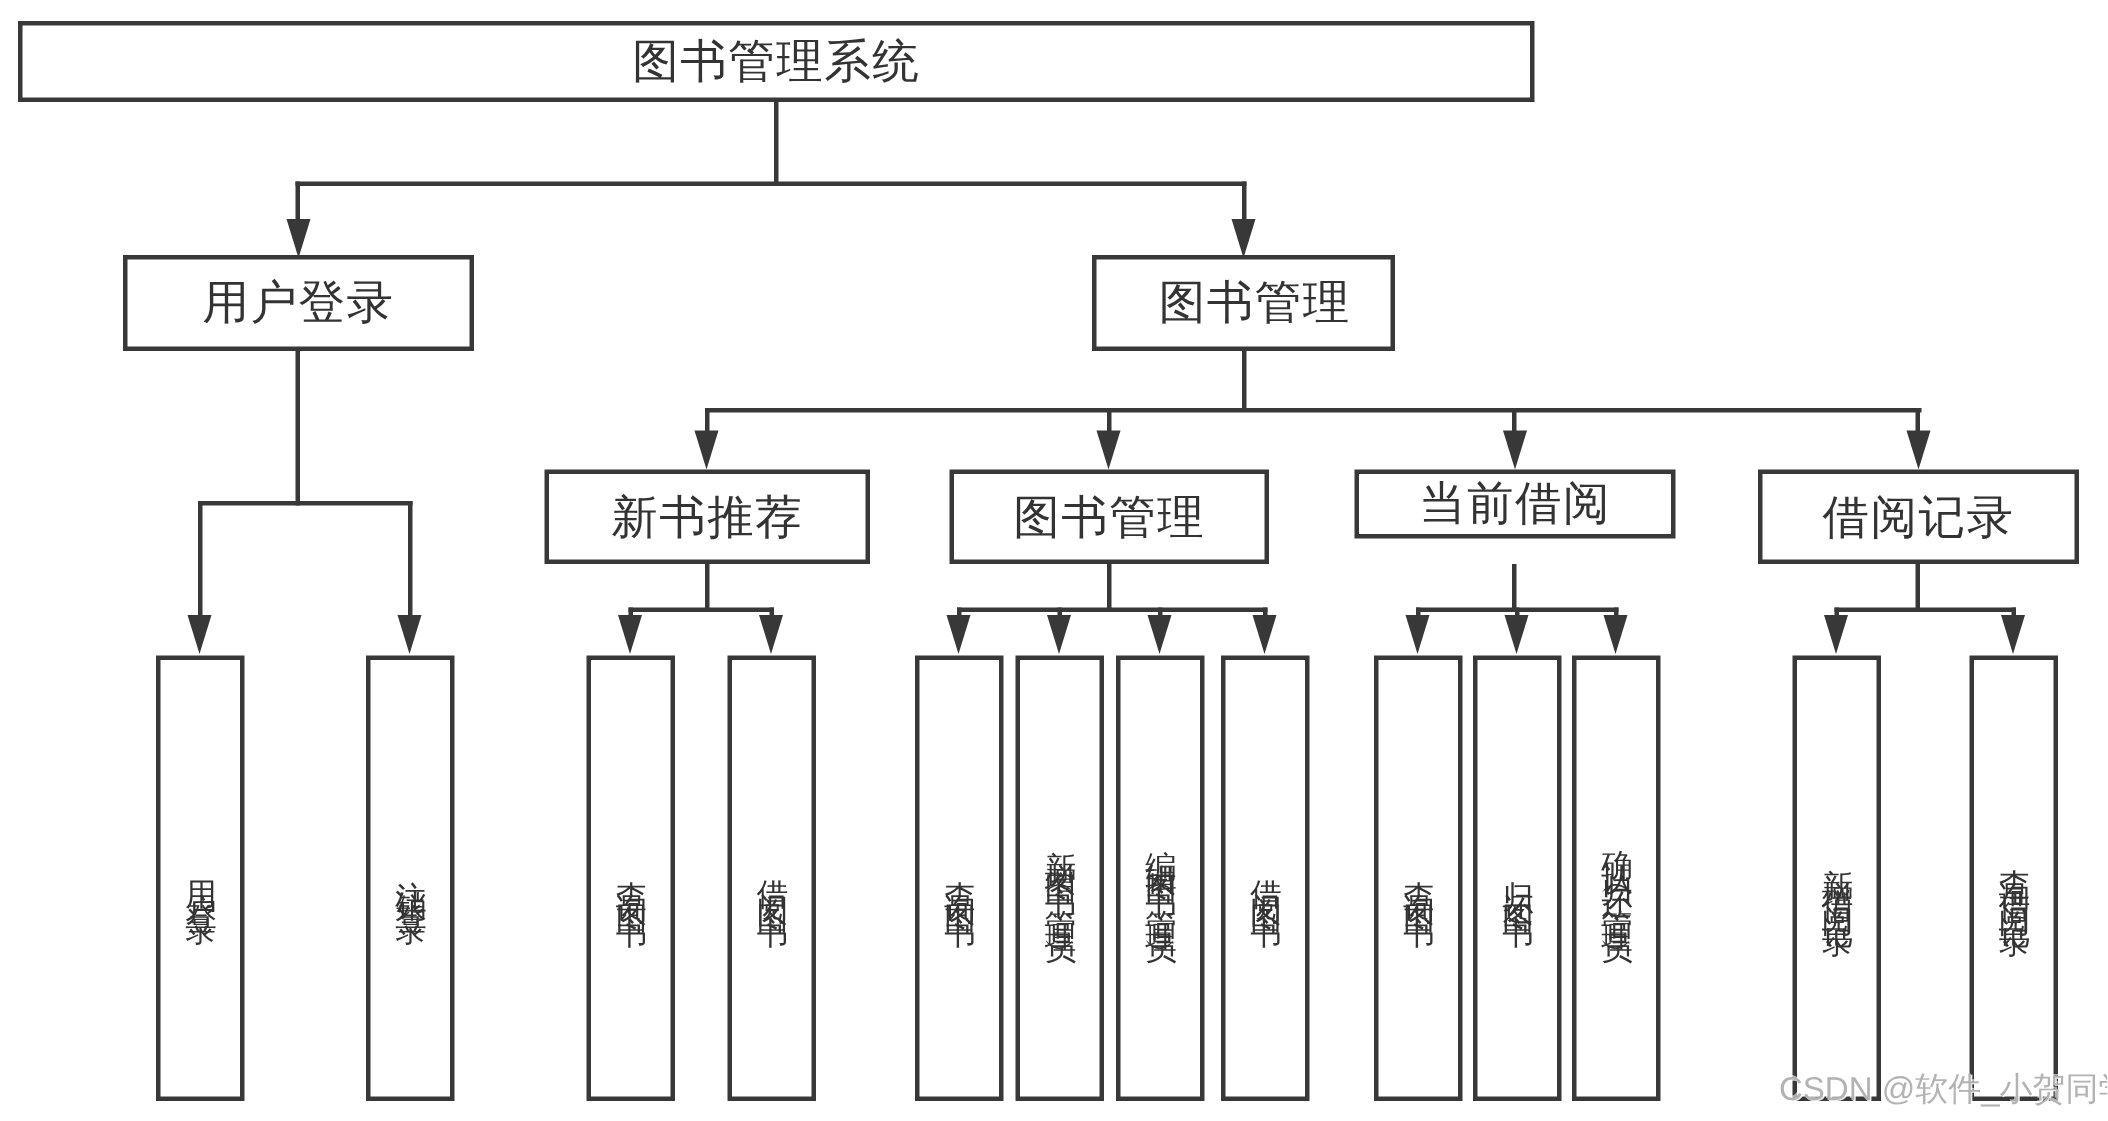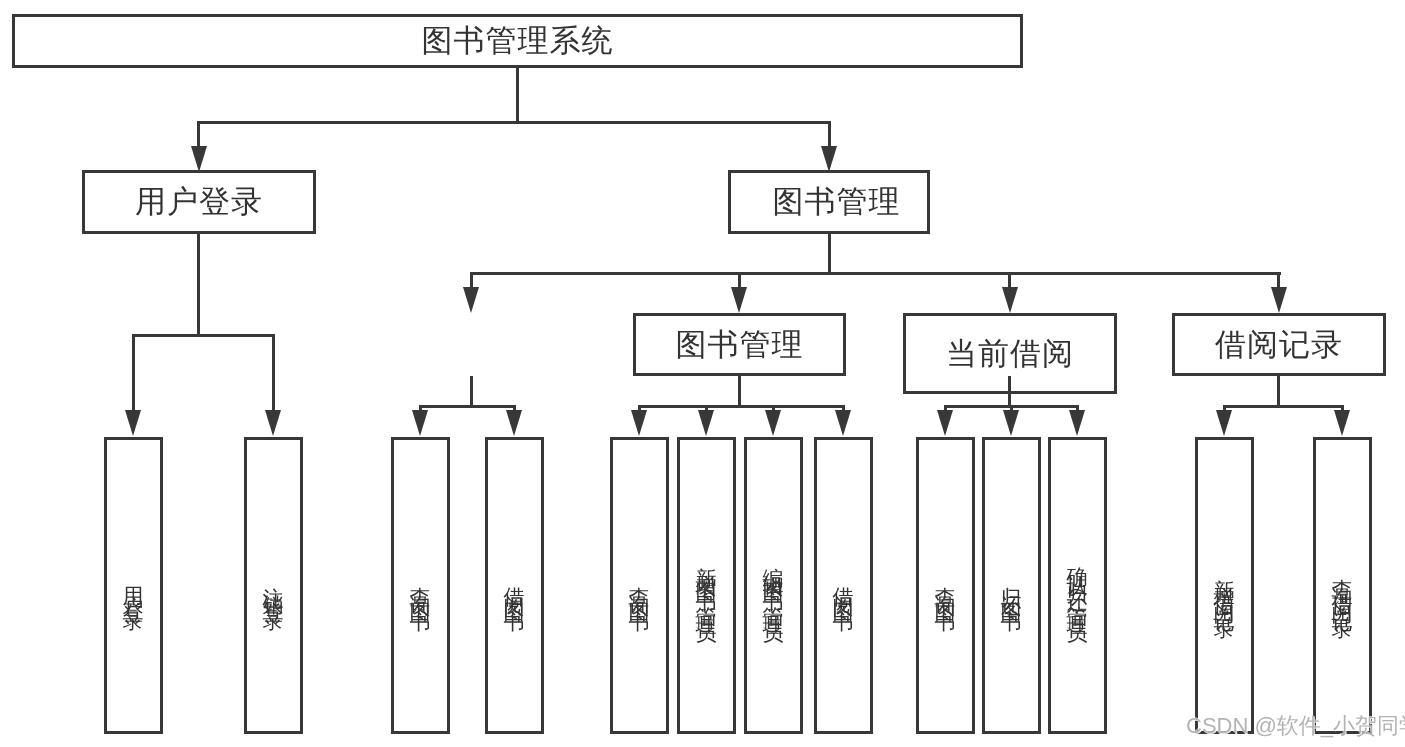--- a/index.html
+++ b/index.html
@@ -99,24 +99,27 @@
   <div class="hline" style="left:470px; top:272px; width:811px; height:3px;"></div>
   <div class="vline" style="left:470px; top:272px; width:3px; height:16px;"></div>
   <div class="vline" style="left:738px; top:272px; width:3px; height:16px;"></div>
   <div class="vline" style="left:1008px; top:272px; width:3px; height:16px;"></div>
   <div class="vline" style="left:1277px; top:272px; width:3px; height:16px;"></div>
   <div class="arrow" style="left:463px; top:287px;"></div>
   <div class="arrow" style="left:731px; top:287px;"></div>
   <div class="arrow" style="left:1002px; top:287px;"></div>
   <div class="arrow" style="left:1271px; top:287px;"></div>
 
+  <div class="box" style="left:363px; top:313px; width:217px; height:63px;">
+    <span class="h-label">新书推荐</span>
+  </div>
   <div class="box" style="left:633px; top:313px; width:213px; height:63px;">
     <span class="h-label">图书管理</span>
   </div>
-  <div class="box" style="left:903px; top:313px; width:214px; height:81px;">
+  <div class="box" style="left:903px; top:313px; width:214px; height:46px;">
     <span class="h-label">当前借阅</span>
   </div>
   <div class="box" style="left:1172px; top:313px; width:214px; height:63px;">
     <span class="h-label">借阅记录</span>
   </div>
 
   <div class="vline" style="left:470px; top:376px; width:3px; height:32px;"></div>
   <div class="hline" style="left:419px; top:405px; width:97px; height:3px;"></div>
   <div class="vline" style="left:419px; top:405px; width:3px; height:9px;"></div>
   <div class="vline" style="left:513px; top:405px; width:3px; height:9px;"></div>

